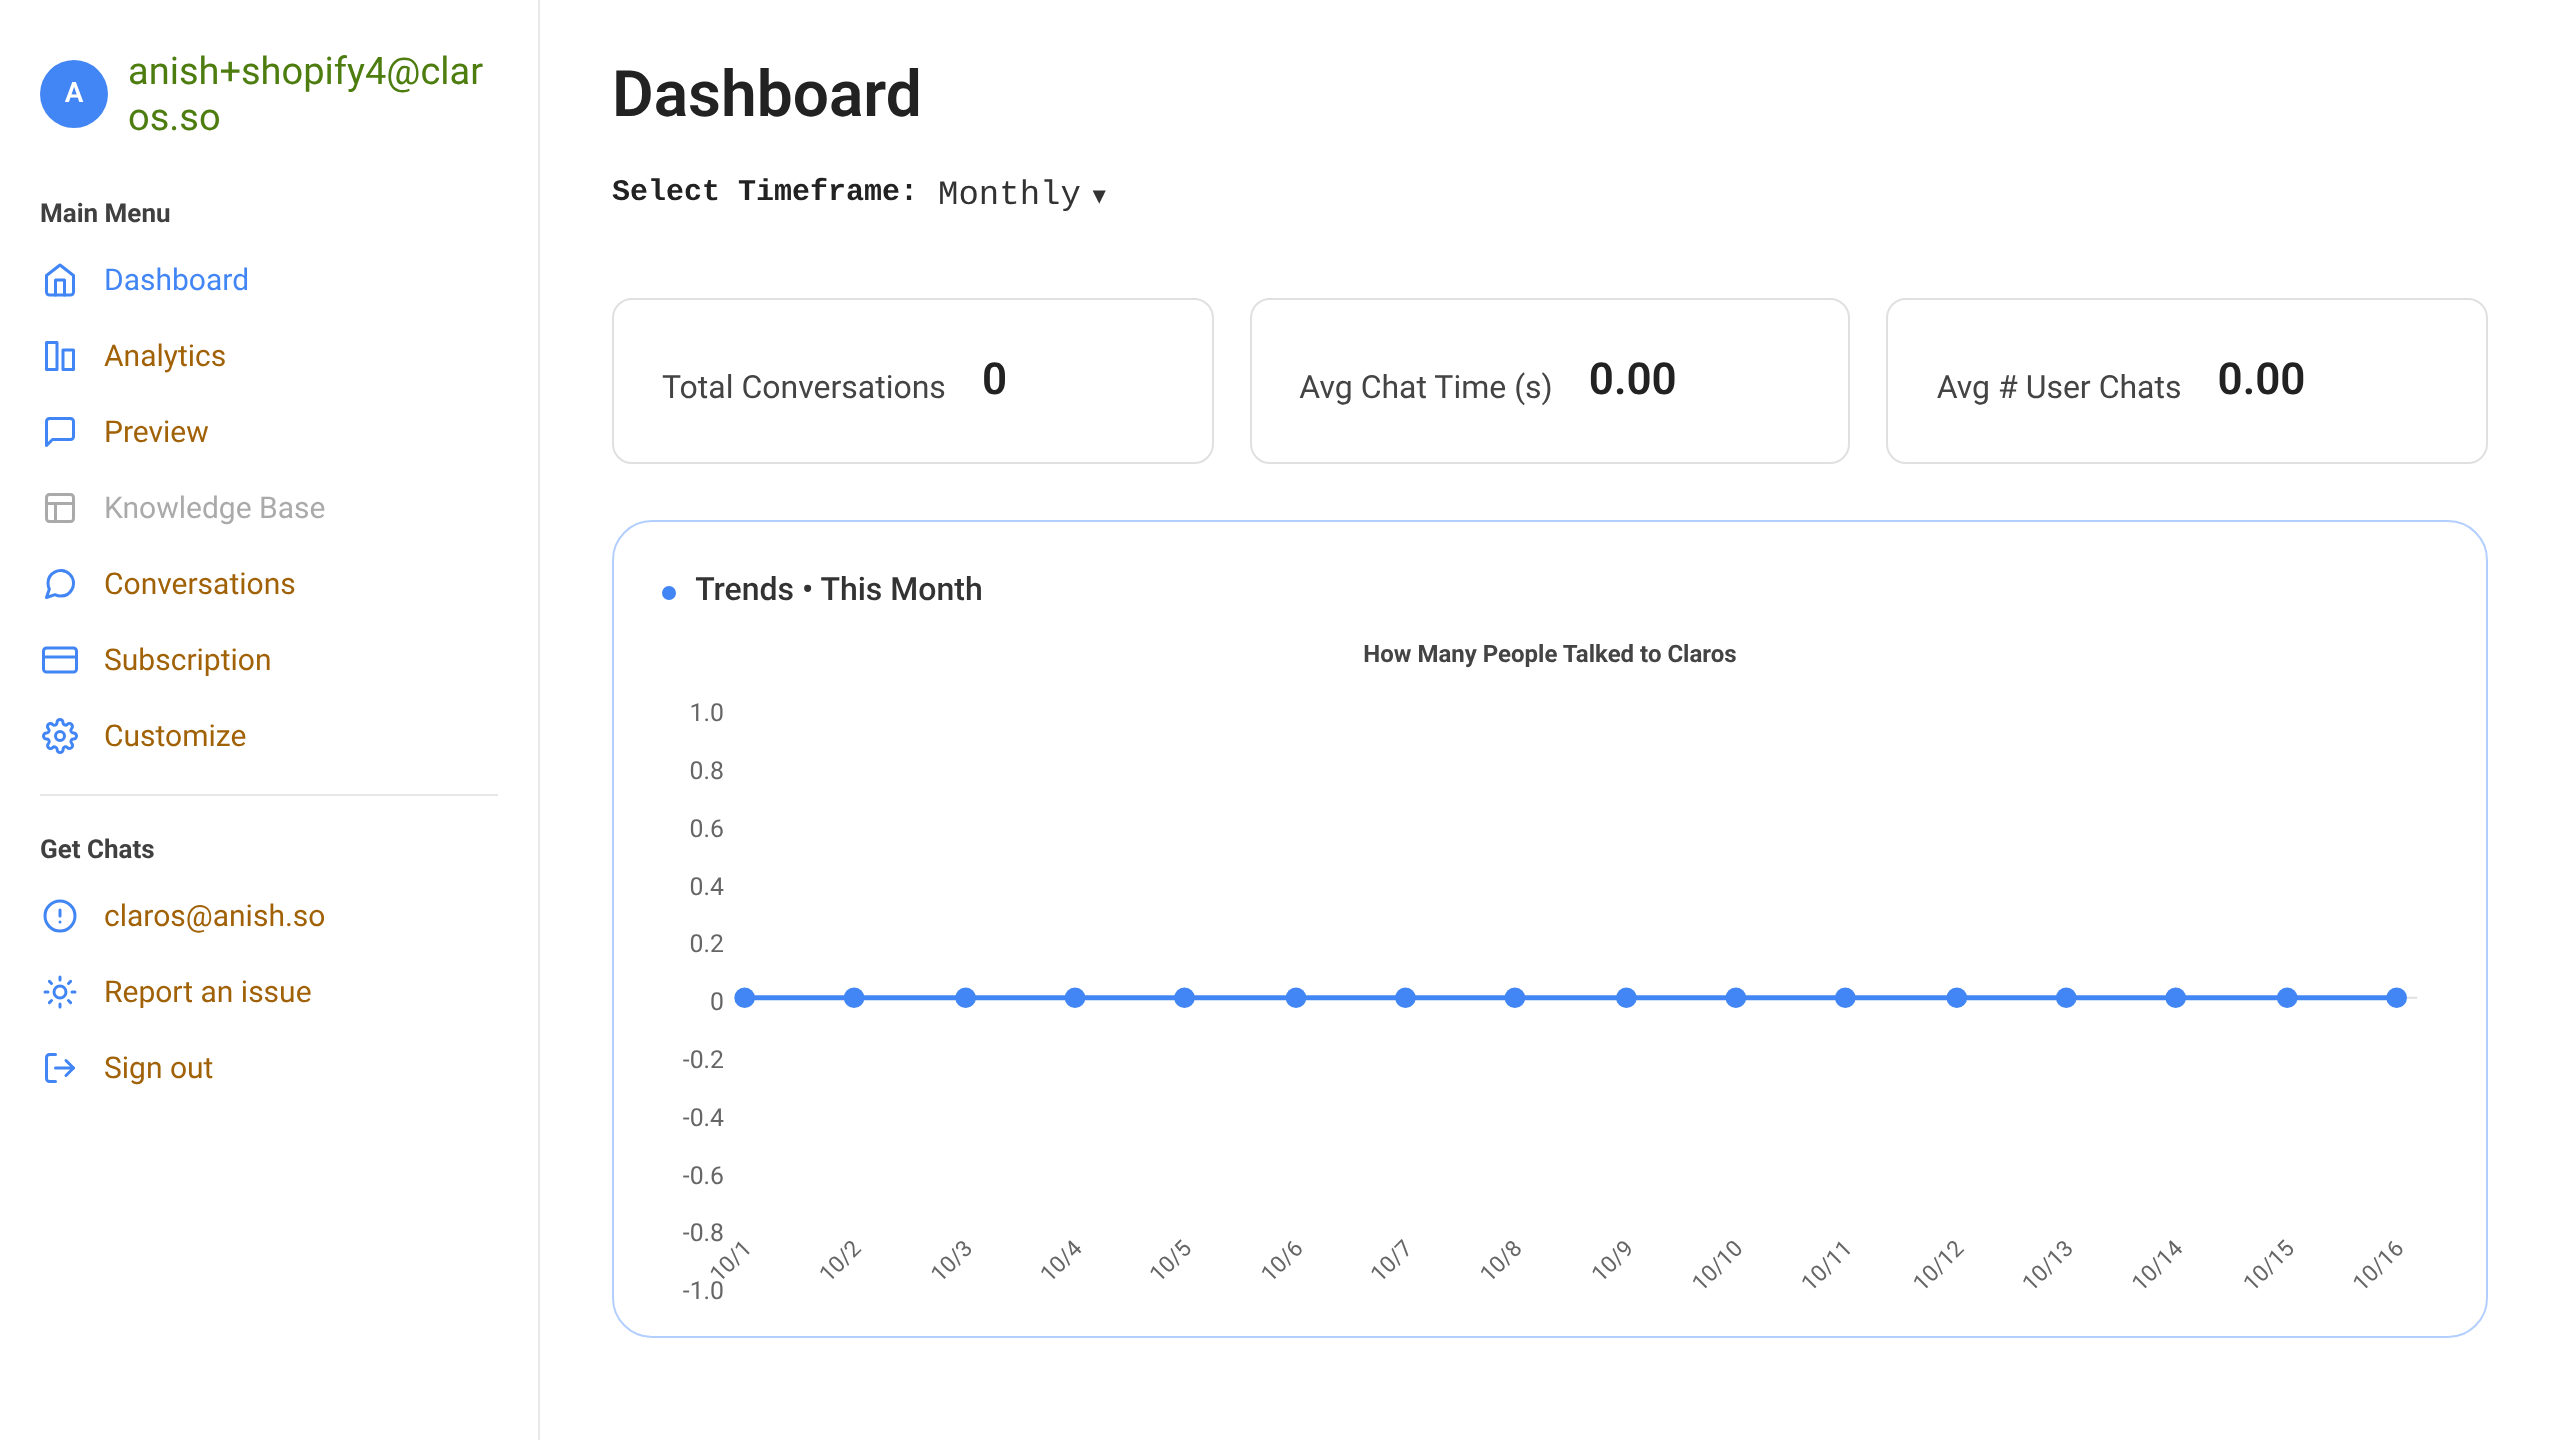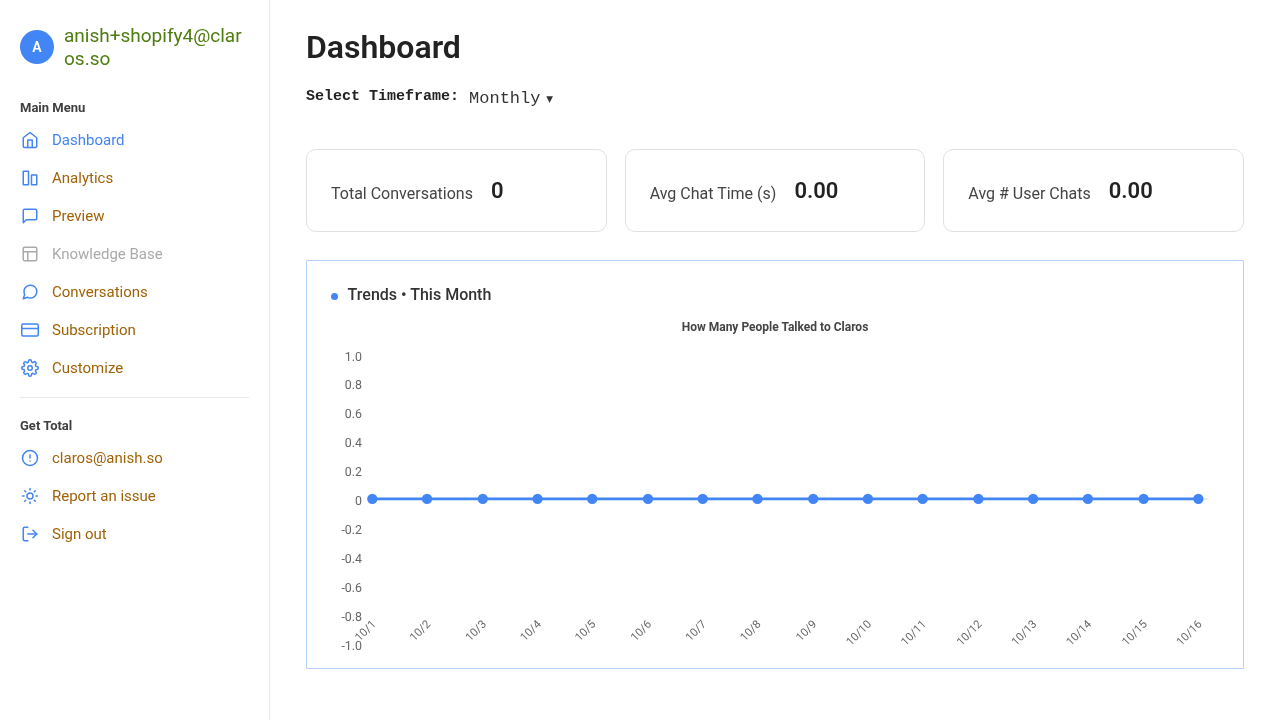--- a/index.html
+++ b/index.html
@@ -131,21 +131,21 @@
     .stat-value {
       font-size: 22px;
       font-weight: 600;
       color: #222;
       margin-left: 6px;
     }
 
     
     .chart-section {
       border: 1.5px solid #b3cfff;
-      border-radius: 1px;
+      border-radius: 20px;
       padding: 24px 24px 0 24px;
       background: #fff;
     }
     .chart-title-row {
       font-size: 16px;
       color: #333;
       font-weight: 500;
       margin-bottom: 16px;
     }
     .chart-dot {
@@ -250,21 +250,21 @@
       <svg width="18" height="18" viewBox="0 0 24 24" fill="none" stroke="#4285f4" stroke-width="2" stroke-linecap="round" stroke-linejoin="round">
           <circle cx="12" cy="12" r="3"></circle>
           <path d="M19.4 15a1.65 1.65 0 0 0 .33 1.82l.06.06a2 2 0 0 1-2.83 2.83l-.06-.06a1.65 1.65 0 0 0-1.82-.33 1.65 1.65 0 0 0-1 1.51V21a2 2 0 0 1-4 0v-.09A1.65 1.65 0 0 0 9 19.4a1.65 1.65 0 0 0-1.82.33l-.06.06a2 2 0 0 1-2.83-2.83l.06-.06A1.65 1.65 0 0 0 4.68 15a1.65 1.65 0 0 0-1.51-1H3a2 2 0 0 1 0-4h.09A1.65 1.65 0 0 0 4.6 9a1.65 1.65 0 0 0-.33-1.82l-.06-.06a2 2 0 0 1 2.83-2.83l.06.06A1.65 1.65 0 0 0 9 4.68a1.65 1.65 0 0 0 1-1.51V3a2 2 0 0 1 4 0v.09a1.65 1.65 0 0 0 1 1.51 1.65 1.65 0 0 0 1.82-.33l.06-.06a2 2 0 0 1 2.83 2.83l-.06.06A1.65 1.65 0 0 0 19.4 9a1.65 1.65 0 0 0 1.51 1H21a2 2 0 0 1 0 4h-.09a1.65 1.65 0 0 0-1.51 1z"></path>
         </svg>
     </span>
     <span>Customize</span>
   </div>
 
   <hr class="divider">
 
-  <div class="section-label">Get Total</div>
+  <div class="section-label">Get Chats</div>
 
   <div class="nav-item">
     <span class="nav-icon">
       <svg width="18" height="18" viewBox="0 0 24 24" fill="none" stroke="#4285f4" stroke-width="2" stroke-linecap="round" stroke-linejoin="round">
           <circle cx="12" cy="12" r="10"></circle>
           <line x1="12" y1="8" x2="12" y2="12"></line>
           <line x1="12" y1="16" x2="12.01" y2="16"></line>
         </svg>
     </span>
     <span>claros@anish.so</span>

